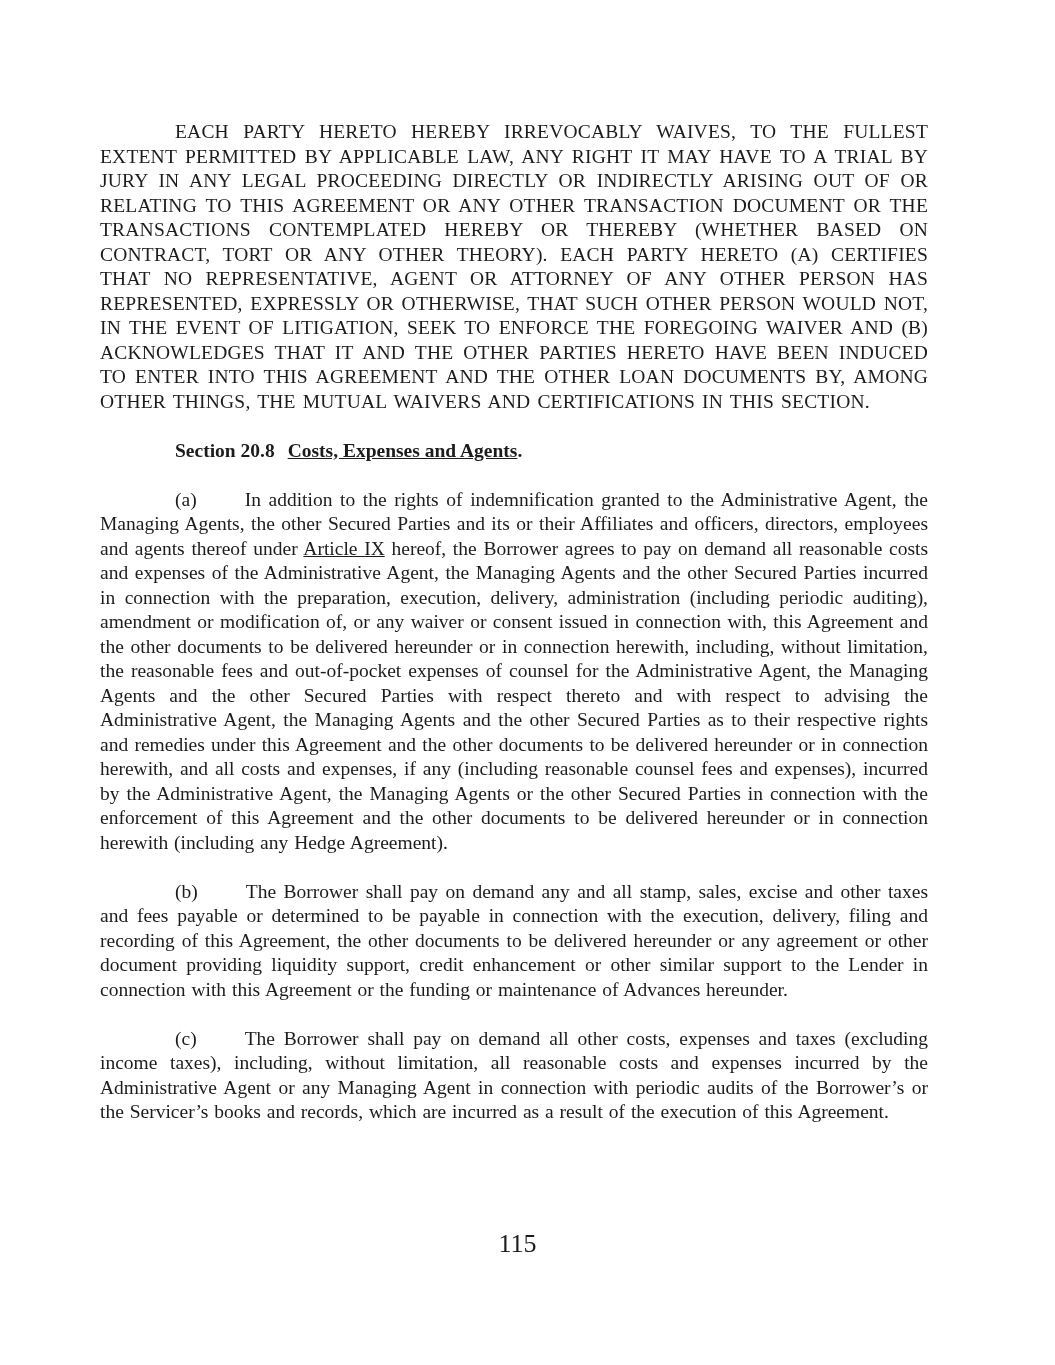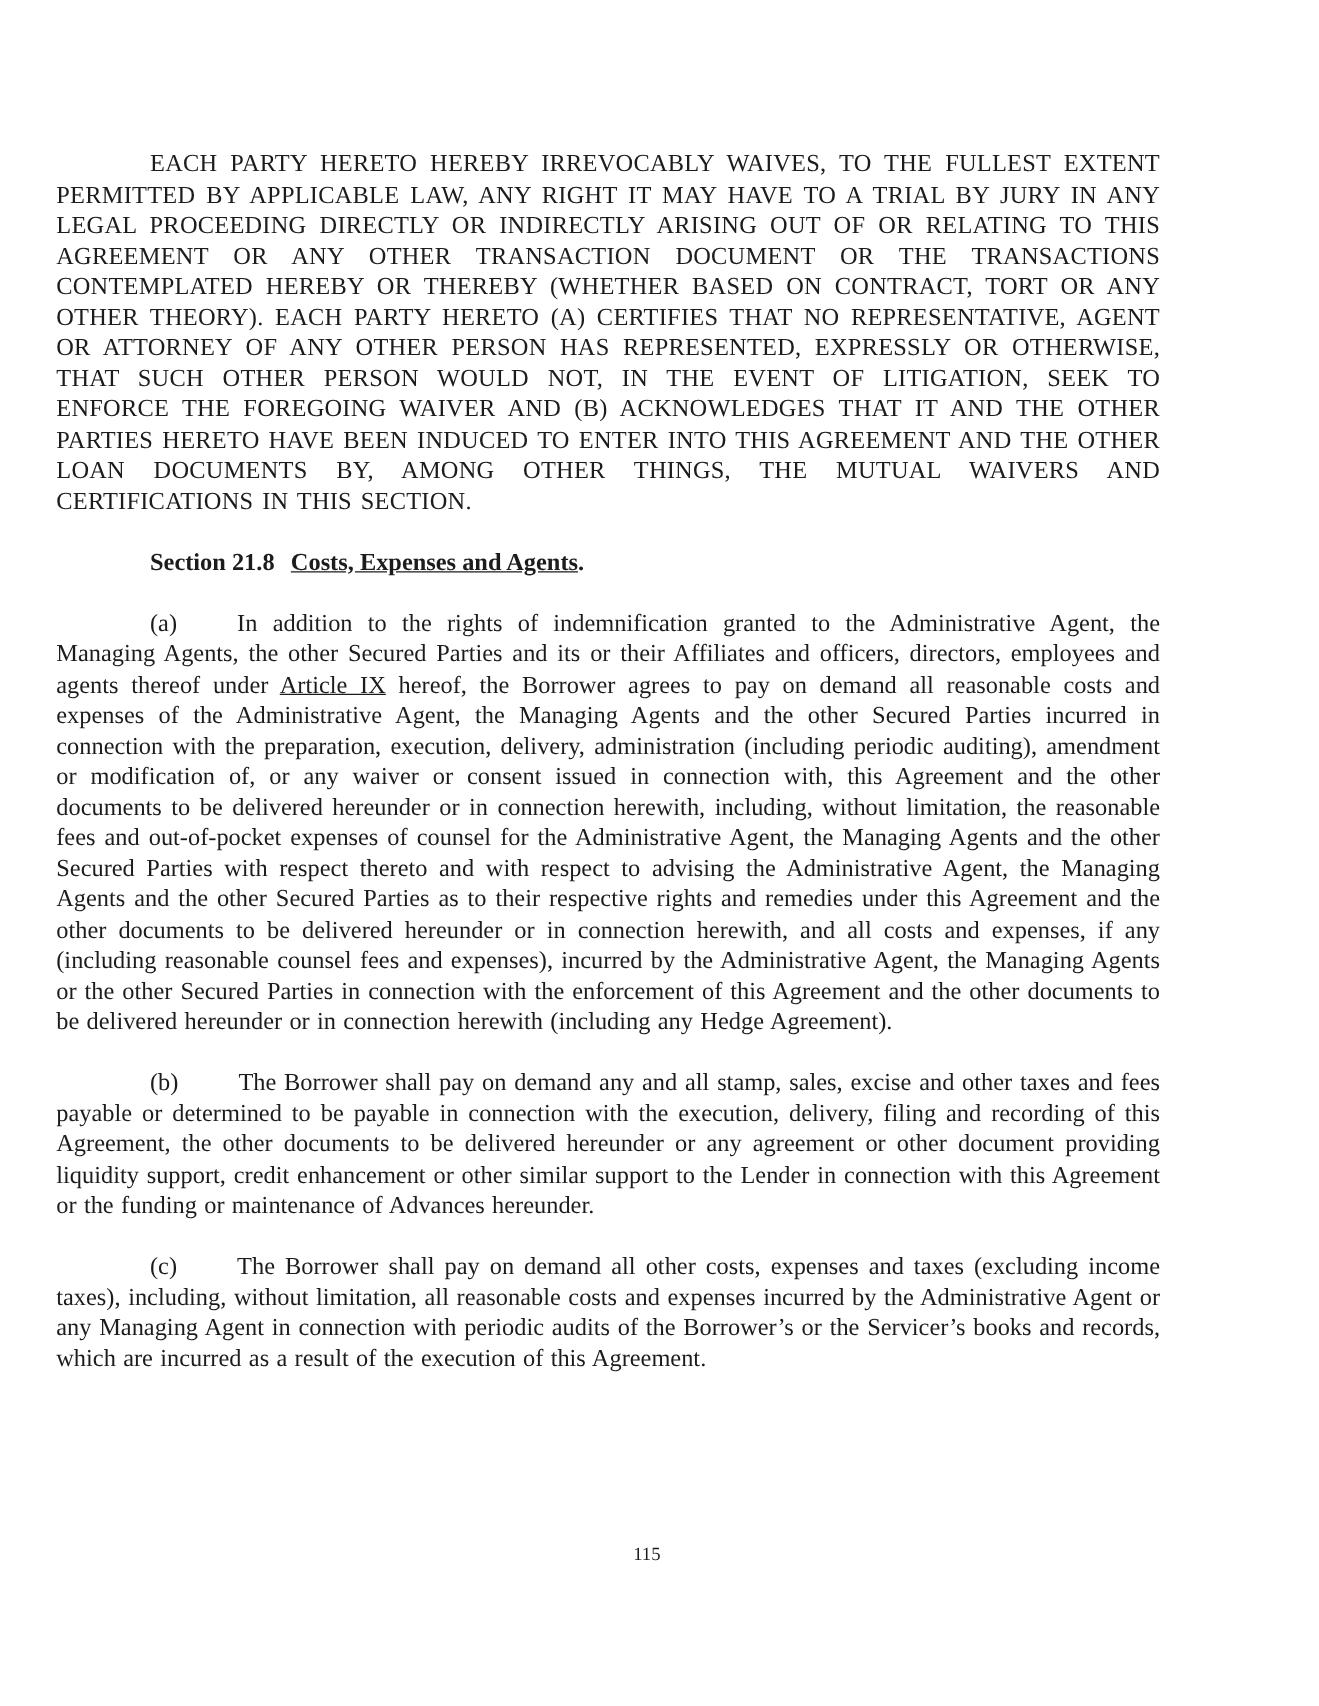--- a/index.html
+++ b/index.html
@@ -10,21 +10,21 @@
     position: relative;
     font-family: "Liberation Serif", "DejaVu Serif", serif;
     color: #1c1c1c;
   }
   .page {
     position: absolute;
     top: 0; left: 0;
     width: 1055px;
     height: 1365px;
     background: #ffffff;
-    padding: 120px 127px 0 45px;
+    padding: 120px 127px 0 100px;
   }
   .para {
     font-size: 19.5px;
     line-height: 24.5px;
     text-align: justify;
     margin-bottom: 24.5px;
     word-spacing: 1px;
   }
   .para.caps {
     word-spacing: 2px;
@@ -41,32 +41,32 @@
     margin-bottom: 24.5px;
     text-indent: 75px;
     text-align: left;
   }
   .page-number {
     position: absolute;
     top: 1232px;
     left: 107px;
     width: 821px;
     text-align: center;
-    font-size: 15px;
+    font-size: 26px;
     line-height: 24.5px;
   }
 </style>
 </head>
 <body>
 
 <div class="page">
 
   <p class="para caps indent">EACH PARTY HERETO HEREBY IRREVOCABLY WAIVES, TO THE FULLEST EXTENT PERMITTED BY APPLICABLE LAW, ANY RIGHT IT MAY HAVE TO A TRIAL BY JURY IN ANY LEGAL PROCEEDING DIRECTLY OR INDIRECTLY ARISING OUT OF OR RELATING TO THIS AGREEMENT OR ANY OTHER TRANSACTION DOCUMENT OR THE TRANSACTIONS CONTEMPLATED HEREBY OR THEREBY (WHETHER BASED ON CONTRACT, TORT OR ANY OTHER THEORY).  EACH PARTY HERETO (A) CERTIFIES THAT NO REPRESENTATIVE, AGENT OR ATTORNEY OF ANY OTHER PERSON HAS REPRESENTED, EXPRESSLY OR OTHERWISE, THAT SUCH OTHER PERSON WOULD NOT, IN THE EVENT OF LITIGATION, SEEK TO ENFORCE THE FOREGOING WAIVER AND (B) ACKNOWLEDGES THAT IT AND THE OTHER PARTIES HERETO HAVE BEEN INDUCED TO ENTER INTO THIS AGREEMENT AND THE OTHER LOAN DOCUMENTS BY, AMONG OTHER THINGS, THE MUTUAL WAIVERS AND CERTIFICATIONS IN THIS SECTION.</p>
 
-  <p class="heading"><span class="bold">Section 21.8</span><span class="tab-gap-sm"></span><span class="bold underline">Costs, Expenses and Agents</span><span class="bold">.</span></p>
+  <p class="heading"><span class="bold">Section 20.8</span><span class="tab-gap-sm"></span><span class="bold underline">Costs, Expenses and Agents</span><span class="bold">.</span></p>
 
   <p class="para indent"><span>(a)</span><span class="tab-gap"></span><span>In addition to the rights of indemnification granted to the Administrative Agent, the Managing Agents, the other Secured Parties and its or their Affiliates and officers, directors, employees and agents thereof under </span><span class="underline">Article IX</span><span> hereof, the Borrower agrees to pay on demand all reasonable costs and expenses of the Administrative Agent, the Managing Agents and the other Secured Parties incurred in connection with the preparation, execution, delivery, administration (including periodic auditing), amendment or modification of, or any waiver or consent issued in connection with, this Agreement and the other documents to be delivered hereunder or in connection herewith, including, without limitation, the reasonable fees and out-of-pocket expenses of counsel for the Administrative Agent, the Managing Agents and the other Secured Parties with respect thereto and with respect to advising the Administrative Agent, the Managing Agents and the other Secured Parties as to their respective rights and remedies under this Agreement and the other documents to be delivered hereunder or in connection herewith, and all costs and expenses, if any (including reasonable counsel fees and expenses), incurred by the Administrative Agent, the Managing Agents or the other Secured Parties in connection with the enforcement of this Agreement and the other documents to be delivered hereunder or in connection herewith (including any Hedge Agreement).</span></p>
 
   <p class="para indent"><span>(b)</span><span class="tab-gap"></span><span>The Borrower shall pay on demand any and all stamp, sales, excise and other taxes and fees payable or determined to be payable in connection with the execution, delivery, filing and recording of this Agreement, the other documents to be delivered hereunder or any agreement or other document providing liquidity support, credit enhancement or other similar support to the Lender in connection with this Agreement or the funding or maintenance of Advances hereunder.</span></p>
 
   <p class="para indent"><span>(c)</span><span class="tab-gap"></span><span>The Borrower shall pay on demand all other costs, expenses and taxes (excluding income taxes), including, without limitation, all reasonable costs and expenses incurred by the Administrative Agent or any Managing Agent in connection with periodic audits of the Borrower’s or the Servicer’s books and records, which are incurred as a result of the execution of this Agreement.</span></p>
 
   <div class="page-number">115</div>
 
 </div>

